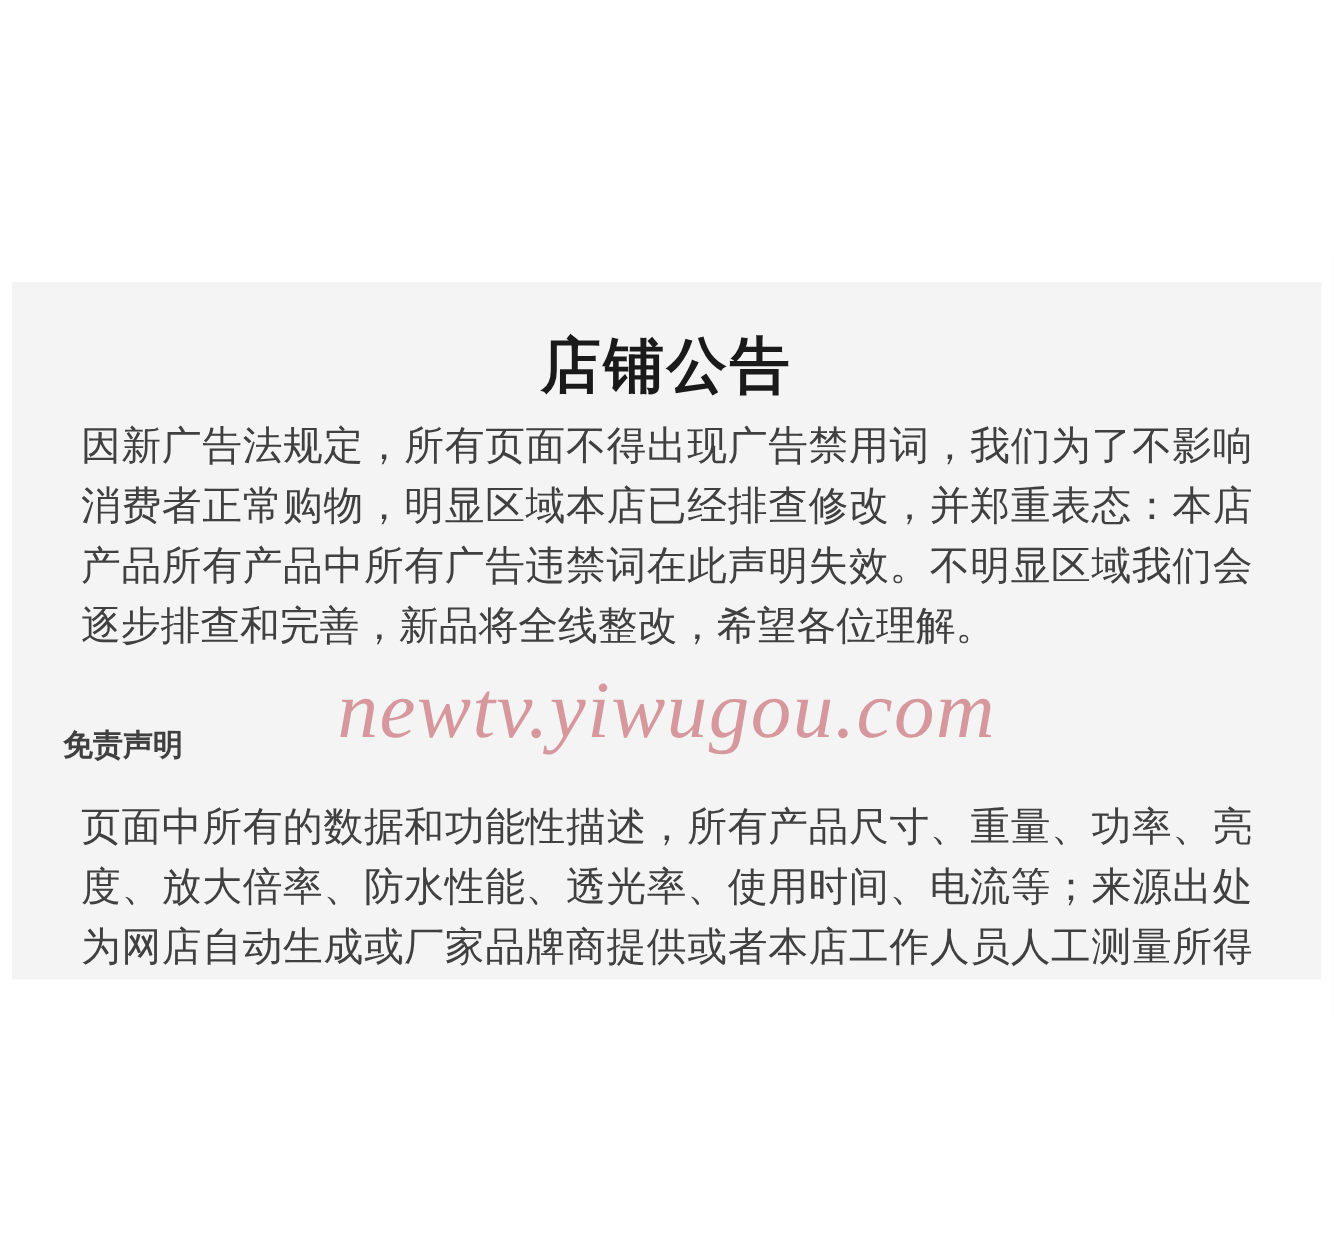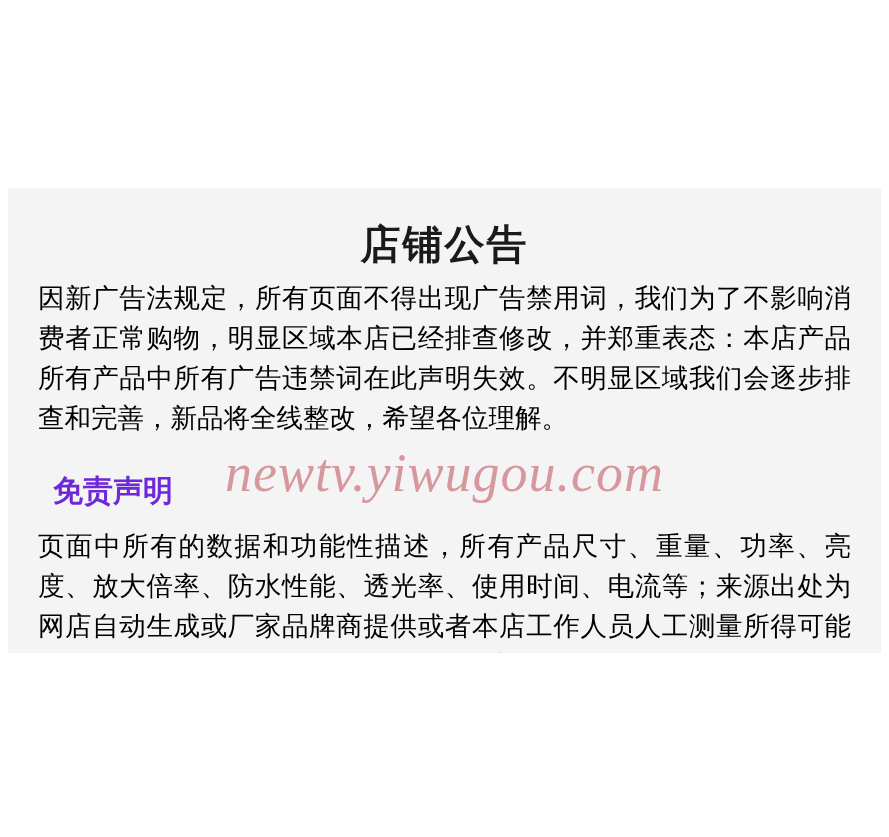--- a/index.html
+++ b/index.html
@@ -43,38 +43,38 @@
     padding-bottom: 6px;
     line-height: 1.2;
     font-family: "DejaVu Sans", "Liberation Sans", sans-serif;
   }
   .notice-body {
     padding: 0 30px;
   }
   .para {
     font-size: 26.5px;
     line-height: 40px;
-    color: #000000;
-    margin: 0;
+    color: #404040;
+    margin: 16px;
     letter-spacing: 0px;
     text-align: justify;
     font-family: "DejaVu Sans", "Liberation Sans", sans-serif;
   }
   .para.first {
     margin-top: 4px;
   }
   .spacer {
     height: 18px;
   }
   .subhead {
-    font-size: 30px;
+    font-size: 20px;
     line-height: 40px;
-    color: #6d28d9;
+    color: #404040;
     font-weight: bold;
-    margin: 15px;
+    margin: 4px;
     font-family: "DejaVu Sans", "Liberation Sans", sans-serif;
   }
   
   .watermark {
     position: absolute;
     left: 0;
     top: 443px;
     width: 889px;
     text-align: center;
     font-size: 54px;

